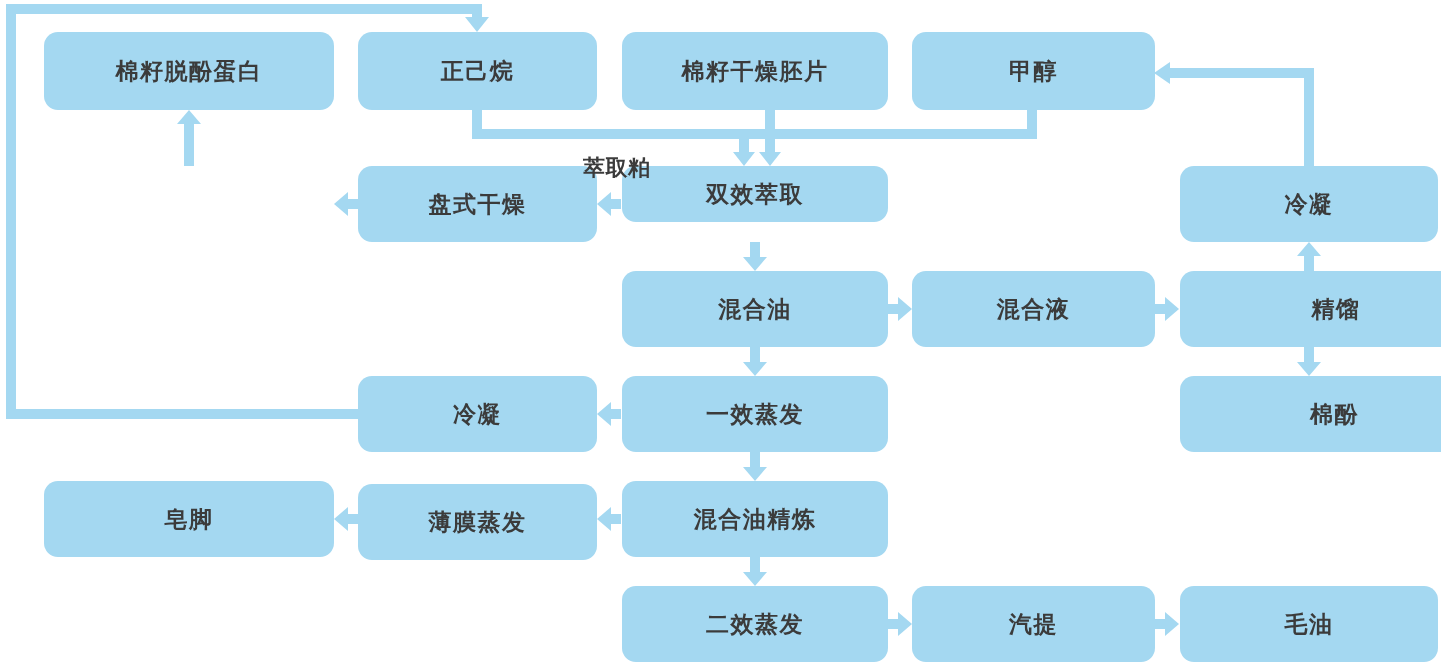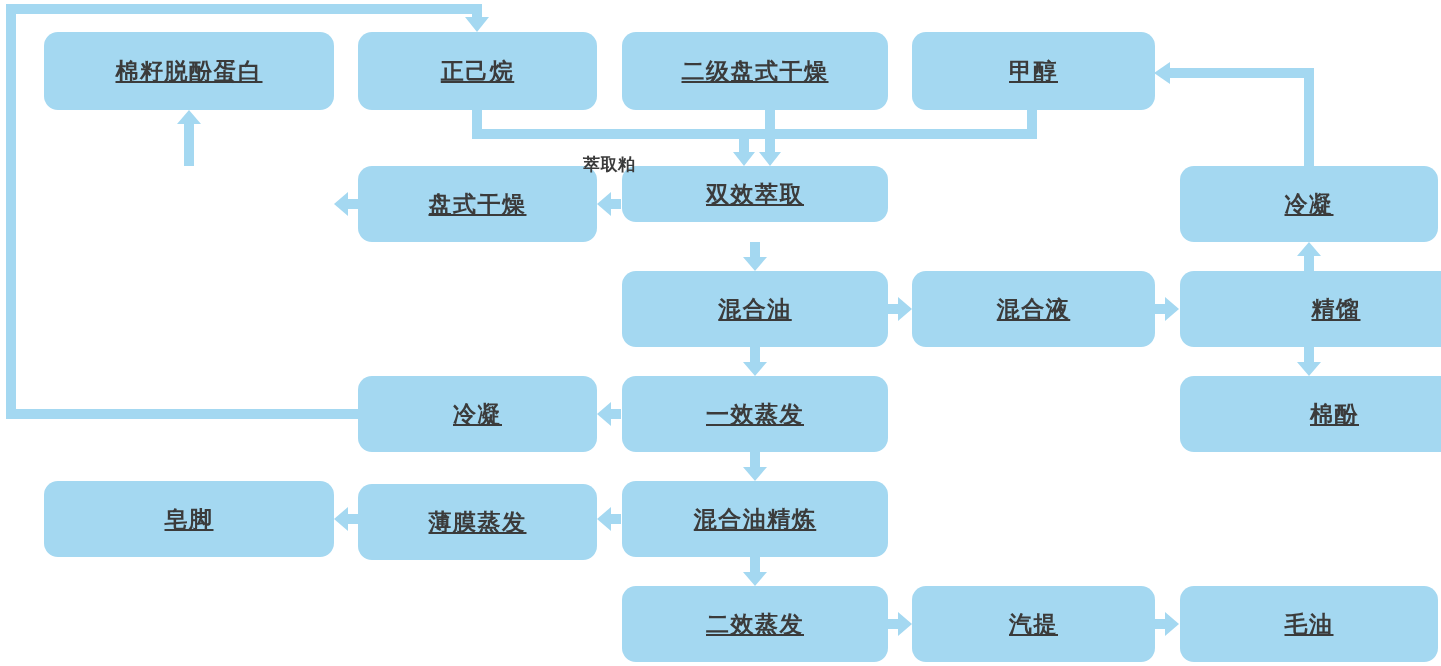--- a/index.html
+++ b/index.html
@@ -12,21 +12,20 @@
   .canvas{position:relative;width:1441px;height:666px;background:var(--bg);overflow:hidden;}
 
   .node{
     position:absolute;
     background:var(--blue);
     border-radius:14px;
     display:flex;align-items:center;justify-content:center;
     font-size:23px;font-weight:bold;color:var(--text);
     letter-spacing:1.5px;
     white-space:nowrap;
-    text-decoration:underline;
   }
 
   .ln{position:absolute;background:var(--blue);}
 
   .tri{position:absolute;width:0;height:0;}
   .tri-down{border-left:11px solid transparent;border-right:11px solid transparent;border-top:14px solid var(--blue);}
   .tri-down-lg{border-left:12px solid transparent;border-right:12px solid transparent;border-top:15px solid var(--blue);}
   .tri-left{border-top:11px solid transparent;border-bottom:11px solid transparent;border-right:16px solid var(--blue);}
 
   .ha{position:absolute;display:flex;align-items:center;width:24px;height:24px;}
@@ -34,30 +33,30 @@
   .ha.left .head{border-right:14px solid var(--blue);}
   .ha.right .head{border-left:14px solid var(--blue);}
   .ha .stub{height:10px;flex:1;background:var(--blue);}
 
   .va{position:absolute;display:flex;flex-direction:column;align-items:center;width:24px;}
   .va .head{width:0;height:0;border-left:12px solid transparent;border-right:12px solid transparent;}
   .va.down .head{border-top:14px solid var(--blue);}
   .va.up .head{border-bottom:14px solid var(--blue);}
   .va .stub{width:10px;flex:1;background:var(--blue);}
 
-  .edge-label{position:absolute;font-size:17px;font-weight:bold;color:var(--text);letter-spacing:0.5px;}
+  .edge-label{position:absolute;font-size:22px;font-weight:bold;color:var(--text);letter-spacing:0.5px;}
 </style>
 </head>
 <body>
 
 <div class="canvas">
 
   <div class="node" style="left:44px;top:32px;width:290px;height:78px">棉籽脱酚蛋白</div>
   <div class="node" style="left:358px;top:32px;width:239px;height:78px">正己烷</div>
-  <div class="node" style="left:622px;top:32px;width:266px;height:78px">二级盘式干燥</div>
+  <div class="node" style="left:622px;top:32px;width:266px;height:78px">棉籽干燥胚片</div>
   <div class="node" style="left:912px;top:32px;width:243px;height:78px">甲醇</div>
 
   <div class="node" style="left:358px;top:166px;width:239px;height:76px">盘式干燥</div>
   <div class="node" style="left:622px;top:166px;width:266px;height:56px">双效萃取</div>
   <div class="node" style="left:1180px;top:166px;width:258px;height:76px">冷凝</div>
 
   <div class="node" style="left:622px;top:271px;width:266px;height:76px">混合油</div>
   <div class="node" style="left:912px;top:271px;width:243px;height:76px">混合液</div>
   <div class="node" style="left:1180px;top:271px;width:312px;height:76px">精馏</div>
 

